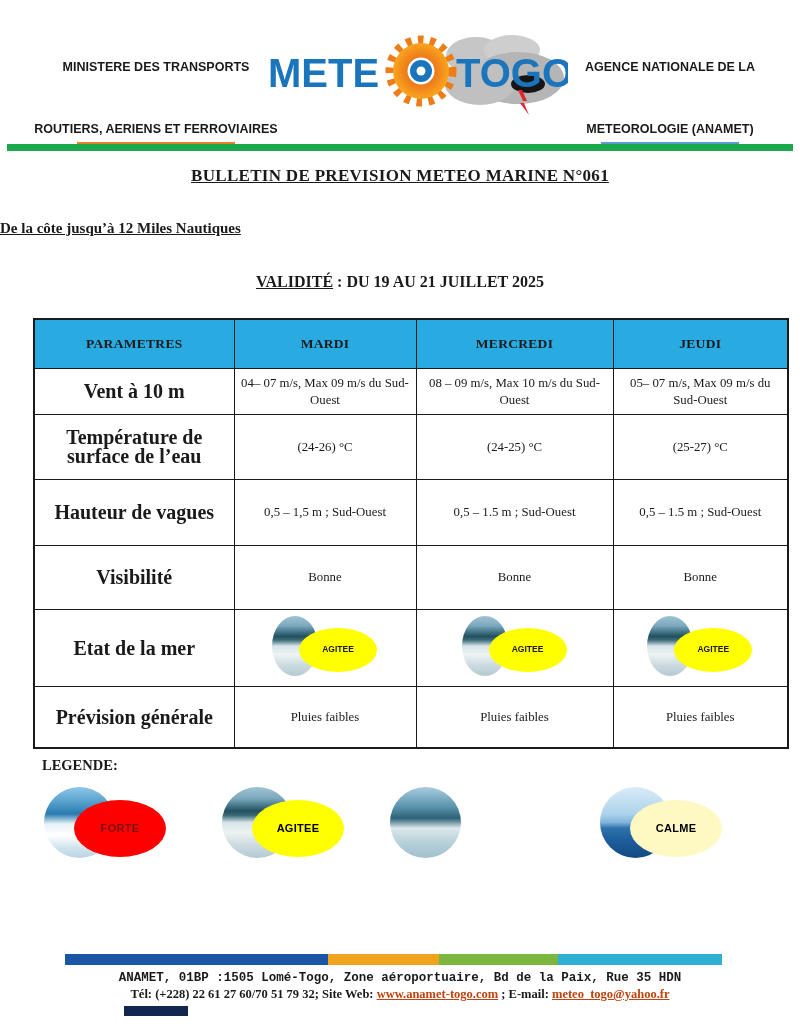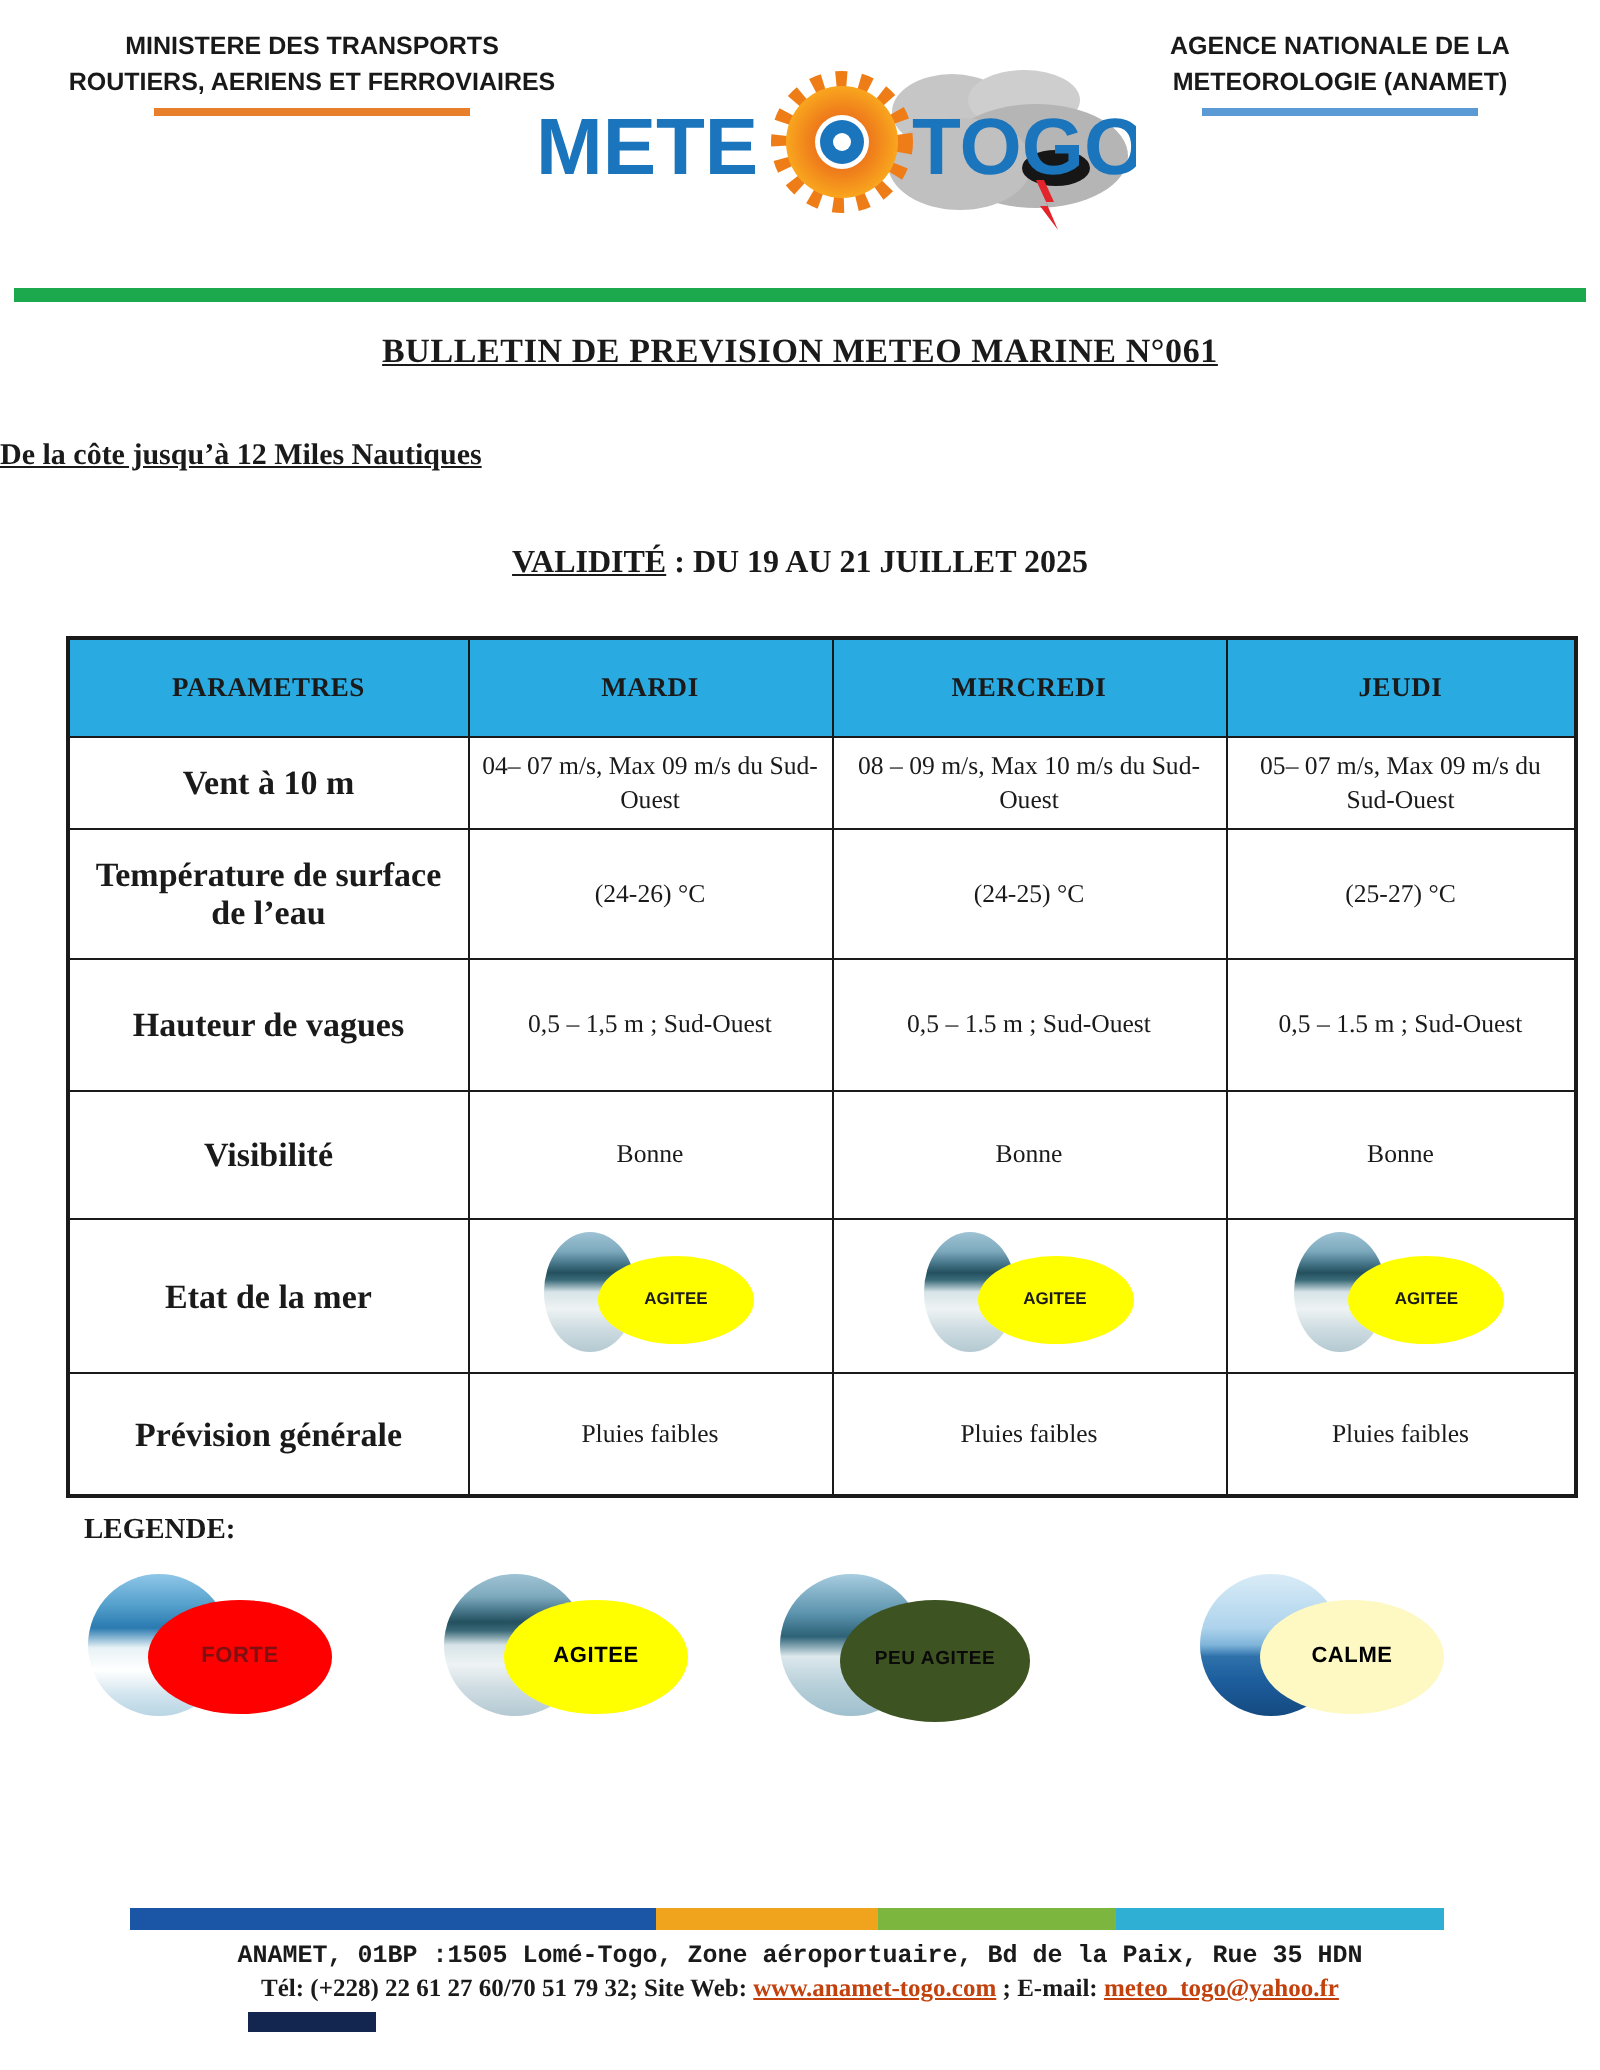--- a/index.html
+++ b/index.html
@@ -1,21 +1,21 @@
 <!DOCTYPE html>
 <html><head>
 <meta charset="utf-8">
 <style>
   html,body{margin:0;padding:0;background:#fff;}
   body{width:800px;height:1035px;position:relative;font-family:"Liberation Serif",serif;color:#1a1a1a;overflow:hidden;}
 
   
   .ministry{position:absolute;left:28px;top:14px;width:256px;text-align:center;
     font-family:"Liberation Sans",sans-serif;font-weight:bold;font-size:12.5px;line-height:18px;color:#191919;}
-  .ministry-line{display:block;}
+  .ministry-line{display:block;margin-top:44px;}
   .u-orange{width:158px;height:4px;background:#E8802B;margin:4px auto 0;}
   .agency{position:absolute;left:565px;top:14px;width:210px;text-align:center;
     font-family:"Liberation Sans",sans-serif;font-weight:bold;font-size:12.5px;line-height:18px;color:#191919;}
   .u-blue{width:138px;height:4px;background:#5B9BD5;margin:4px auto 0;}
   .logo{position:absolute;left:266px;top:20px;width:302px;height:102px;}
 
   .green-bar{position:absolute;left:7px;top:144px;width:786px;height:7px;background:#1CA94E;}
 
   
   .title1{position:absolute;top:166px;left:0;width:800px;text-align:center;
@@ -25,21 +25,21 @@
   .title3{position:absolute;top:273px;left:0;width:800px;text-align:center;
     font-weight:bold;font-size:16px;}
   .title3 .vlabel{text-decoration:underline;}
 
   
   table.fx{position:absolute;left:33px;top:318px;width:754px;border-collapse:collapse;table-layout:fixed;}
   table.fx td,table.fx th{border:1.5px solid #1a1a1a;text-align:center;vertical-align:middle;padding:2px 6px;}
   table.fx{border:2px solid #1a1a1a;}
   col.c0{width:200px;}col.c1{width:182px;}col.c2{width:197px;}col.c3{width:175px;}
   tr.hdr th{background:#29ABE2;height:44px;font-size:13.5px;font-weight:bold;letter-spacing:.3px;}
-  td.param{font-weight:bold;font-size:17px;line-height:19px;}
+  td.param{font-weight:bold;font-size:20px;line-height:19px;}
   td.val{font-size:12.8px;line-height:17px;}
   tr.r1 td{height:41px;}
   tr.r2 td{height:60px;}
   tr.r3 td{height:61px;}
   tr.r4 td{height:59px;}
   tr.r5 td{height:72px;}
   tr.r6 td{height:56px;}
 
   
   .sea{position:relative;display:inline-block;}
@@ -212,21 +212,20 @@
 </div>
 <div class="legend-item li1">
   <span class="sea big">
     <span class="sea-photo photo-rough"></span>
     <span class="sea-badge" style="background-color: rgb(255, 255, 0); color: rgb(0, 0, 0);">AGITEE</span>
   </span>
 </div>
 <div class="legend-item li2">
   <span class="sea big">
     <span class="sea-photo photo-peu"></span>
-    <span class="sea-badge wrap" style="background-color: rgb(62, 83, 34); color: rgb(10, 10, 10);">PEU AGITEE</span>
   </span>
 </div>
 <div class="legend-item li3">
   <span class="sea big">
     <span class="sea-photo photo-calme"></span>
     <span class="sea-badge" style="background-color: #fef9c3; color: rgb(0, 0, 0);">CALME</span>
   </span>
 </div>
 
 <div class="footer-bar">

